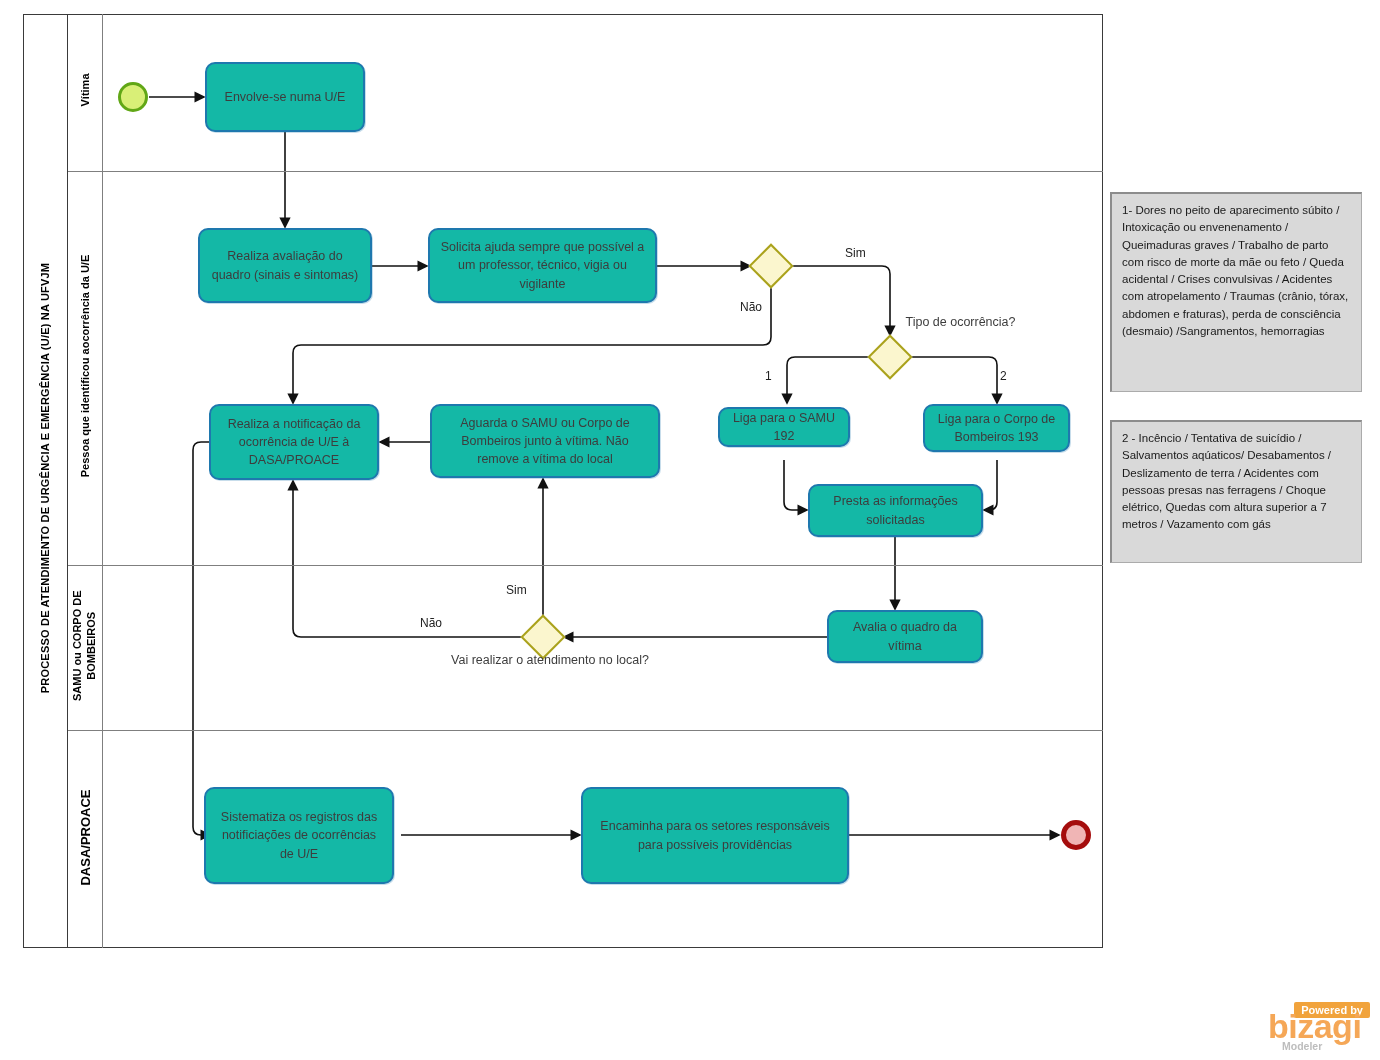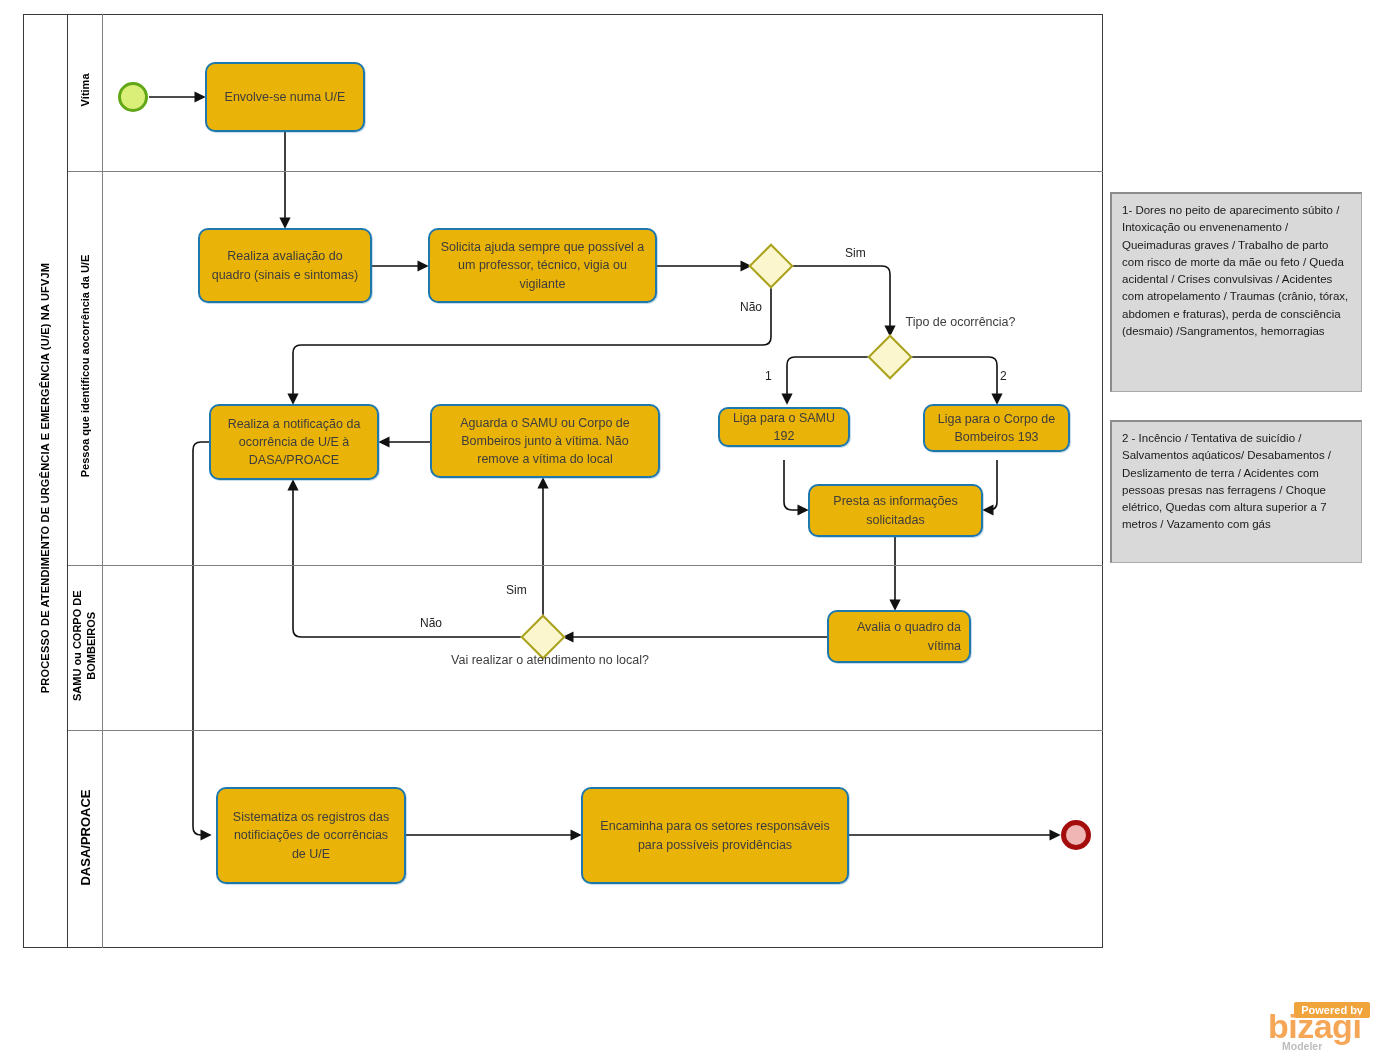--- a/index.html
+++ b/index.html
@@ -12,21 +12,21 @@
   .pool-title-strip{position:absolute;left:23px;top:14px;width:45px;height:934px;border-right:1px solid #3a3a3a;box-sizing:border-box;}
   .lane-strip-line{position:absolute;left:102px;top:14px;width:1px;height:934px;background:#7f7f7f;}
   .lane-line{position:absolute;left:68px;width:1035px;height:1px;background:#7f7f7f;}
   .vtext{position:absolute;transform:rotate(-90deg);text-align:center;color:#000;}
   .pool-title{font-size:11px;font-weight:bold;letter-spacing:.2px;}
   .lane-label{font-size:11px;font-weight:bold;}
   .lane-label-big{font-size:13px;font-weight:bold;}
 
   
   .task{position:absolute;box-sizing:border-box;border:2px solid #1e78ae;border-radius:10px;
-        background:#eab308;color:#3d3d3d;font-size:12.5px;line-height:1.45;
+        background:#14b8a6;color:#3d3d3d;font-size:12.5px;line-height:1.45;
         display:flex;align-items:center;justify-content:center;text-align:center;padding:4px 8px;
         box-shadow:1px 1px 0 rgba(30,120,174,.25);}
   .gateway{position:absolute;width:28px;height:28px;transform:rotate(45deg);
            background:#fbf6ce;border:2px solid #aaa21c;box-sizing:content-box;}
   .event-start{position:absolute;width:30px;height:30px;border-radius:50%;
                background:#d9ef77;border:3px solid #61a716;box-sizing:border-box;}
   .event-end{position:absolute;width:30px;height:30px;border-radius:50%;
              background:#f0b5b5;border:5px solid #a50d0d;box-sizing:border-box;}
 
   
@@ -96,22 +96,22 @@
   <div class="event-end" style="left:1061px;top:820px;"></div>
 
   <div class="task" style="left:205px;top:62px;width:160px;height:70px;">Envolve-se numa U/E</div>
   <div class="task" style="left:198px;top:228px;width:174px;height:75px;">Realiza avaliação do quadro (sinais e sintomas)</div>
   <div class="task" style="left:428px;top:228px;width:229px;height:75px;">Solicita ajuda sempre que possível a um professor, técnico, vigia ou vigilante</div>
   <div class="task" style="left:718px;top:407px;width:132px;height:40px;">Liga para o SAMU 192</div>
   <div class="task" style="left:923px;top:404px;width:147px;height:48px;">Liga para o Corpo de Bombeiros 193</div>
   <div class="task" style="left:808px;top:484px;width:175px;height:53px;">Presta as informações solicitadas</div>
   <div class="task" style="left:430px;top:404px;width:230px;height:74px;">Aguarda o SAMU ou Corpo de Bombeiros junto à vítima. Não remove a vítima do local</div>
   <div class="task" style="left:209px;top:404px;width:170px;height:76px;">Realiza a notificação da ocorrência de U/E à DASA/PROACE</div>
-  <div class="task" style="left:827px;top:610px;width:144px;height:53px;text-align:right;">Avalia o quadro da vítima</div>
-  <div class="task" style="left:216px;top:787px;width:190px;height:97px;">Sistematiza os registros das notificiações de ocorrências de U/E</div>
+  <div class="task" style="left:827px;top:610px;width:156px;height:53px;">Avalia o quadro da vítima</div>
+  <div class="task" style="left:204px;top:787px;width:190px;height:97px;">Sistematiza os registros das notificiações de ocorrências de U/E</div>
   <div class="task" style="left:581px;top:787px;width:268px;height:97px;">Encaminha para os setores responsáveis para possíveis providências</div>
 
   <div class="gateway" style="left:755px;top:250px;"></div>
   <div class="gateway" style="left:874px;top:341px;"></div>
   <div class="gateway" style="left:527px;top:621px;"></div>
 
   <div class="q" style="left:898px;top:314px;width:125px;">Tipo de ocorrência?</div>
   <div class="q" style="left:450px;top:652px;width:200px;">Vai realizar o atendimento no local?</div>
 
   <div class="lbl" style="left:845px;top:246px;">Sim</div>

